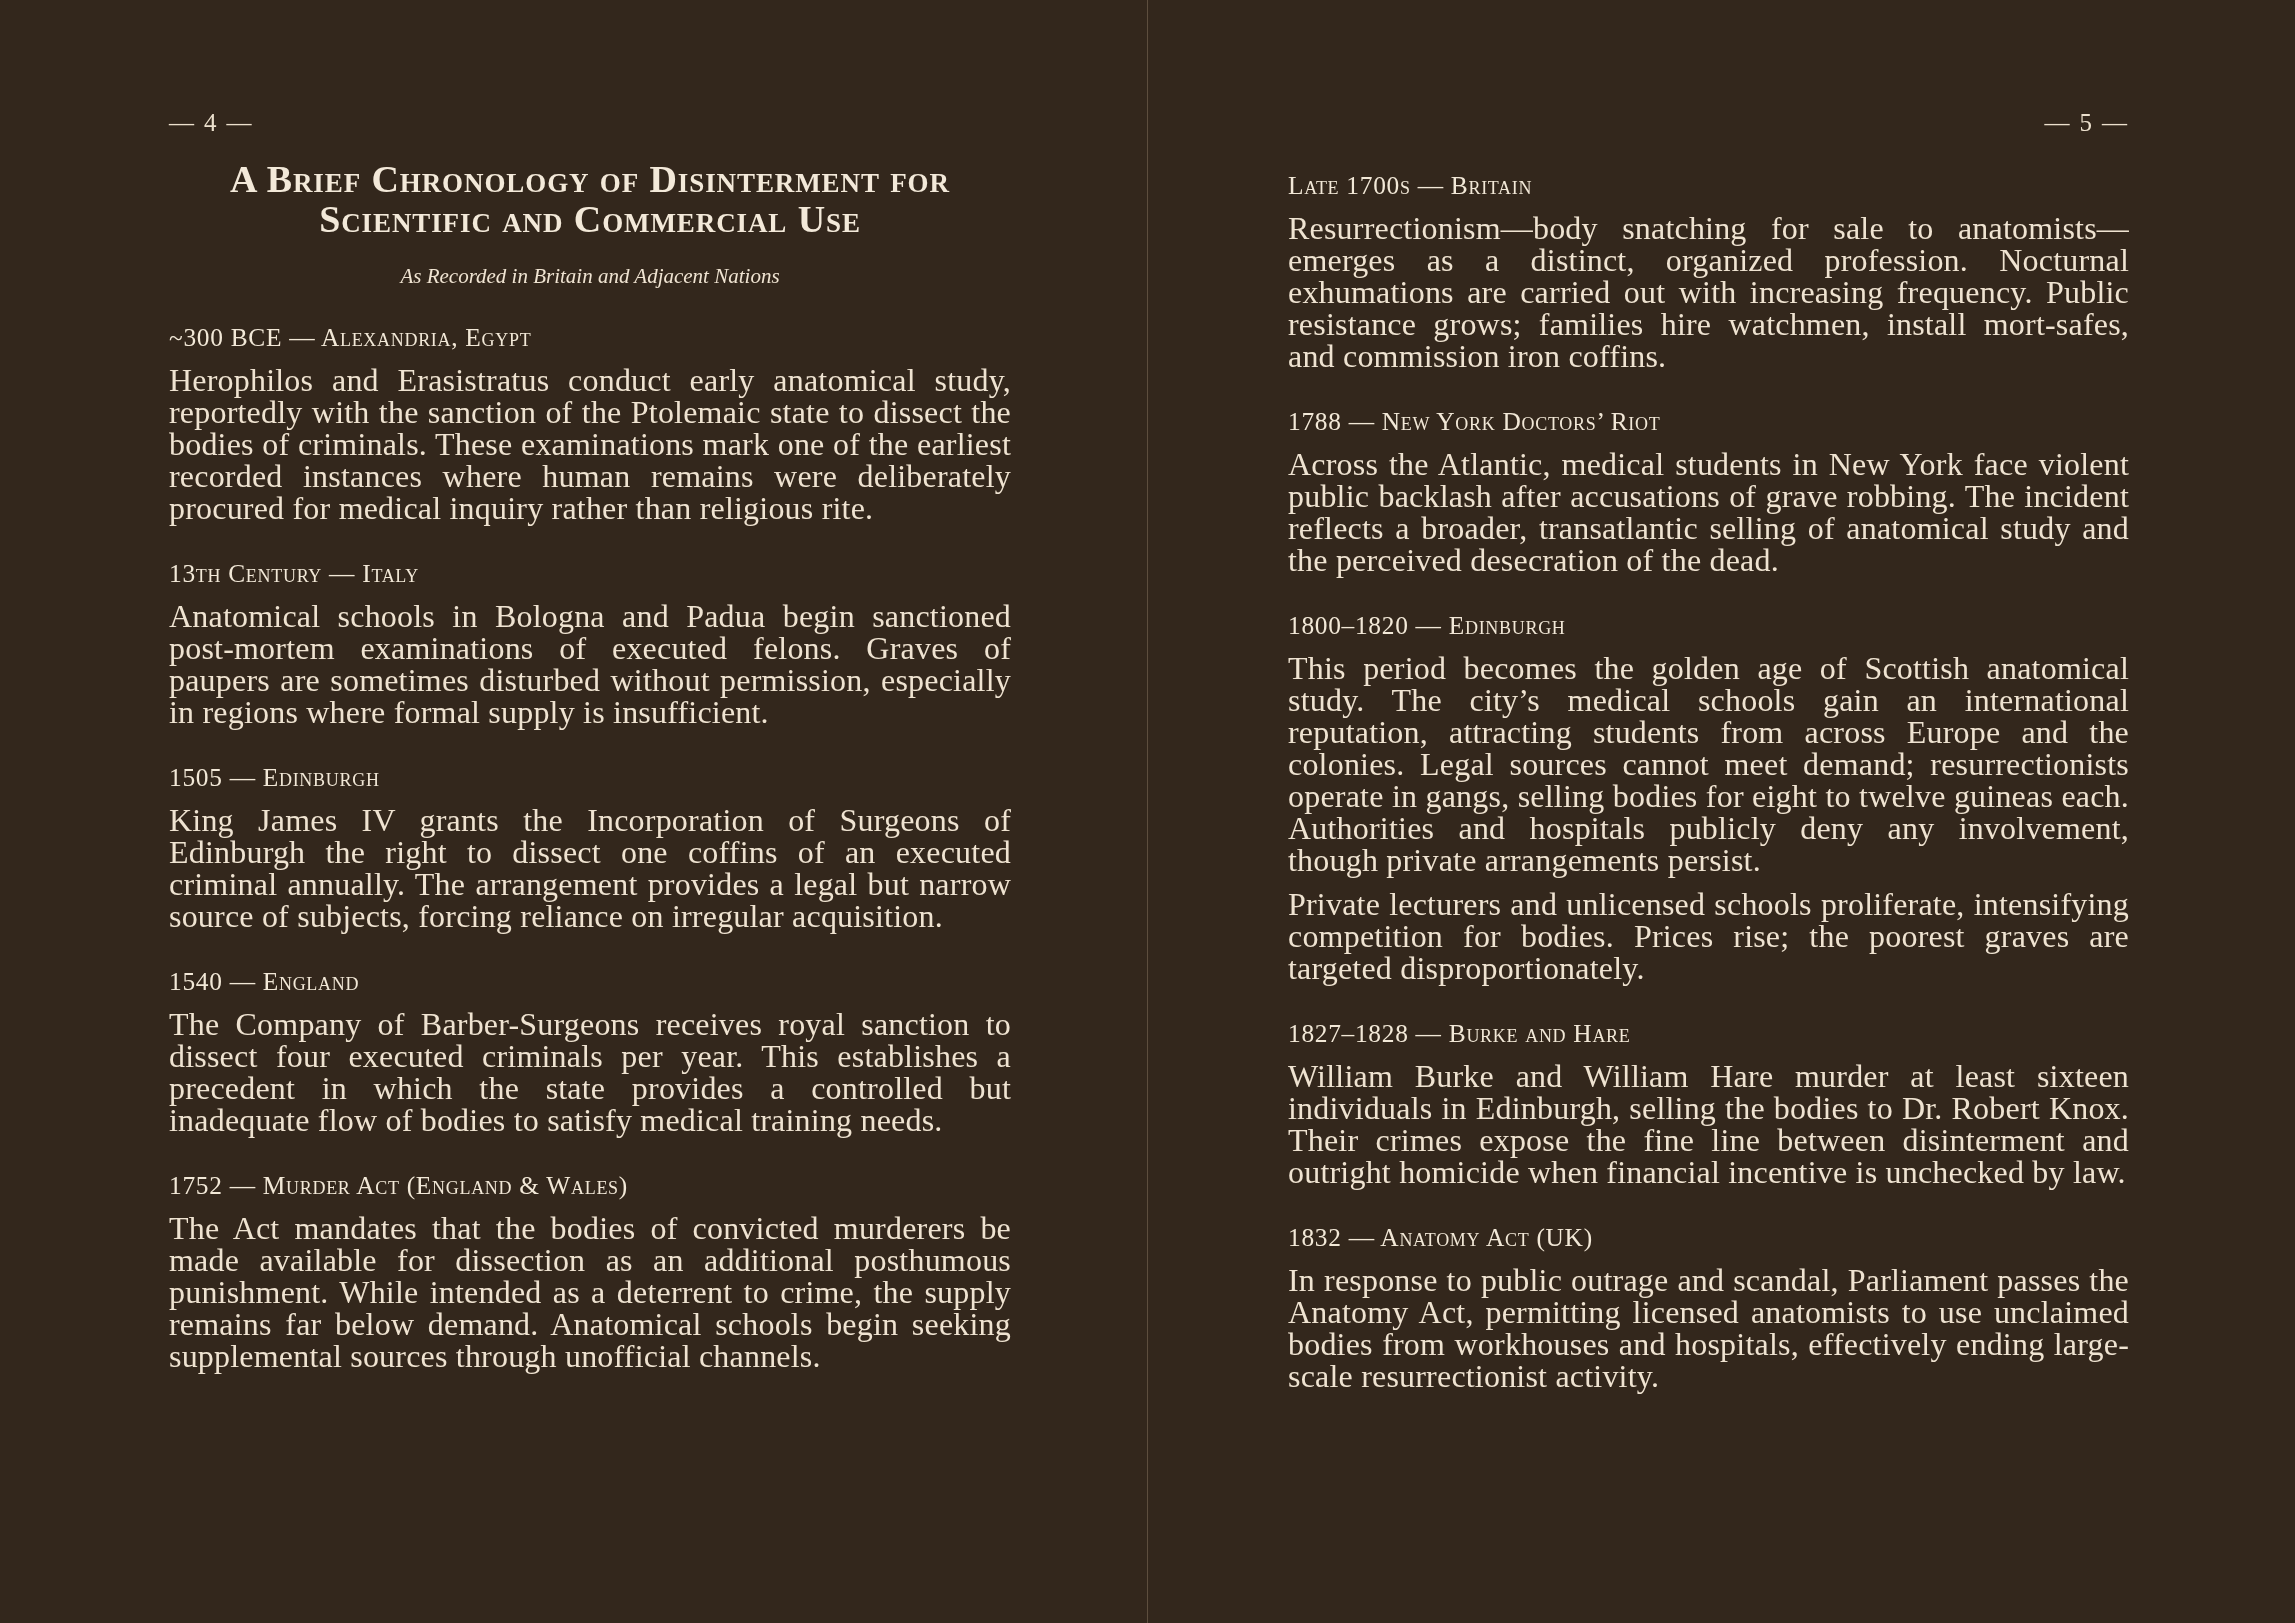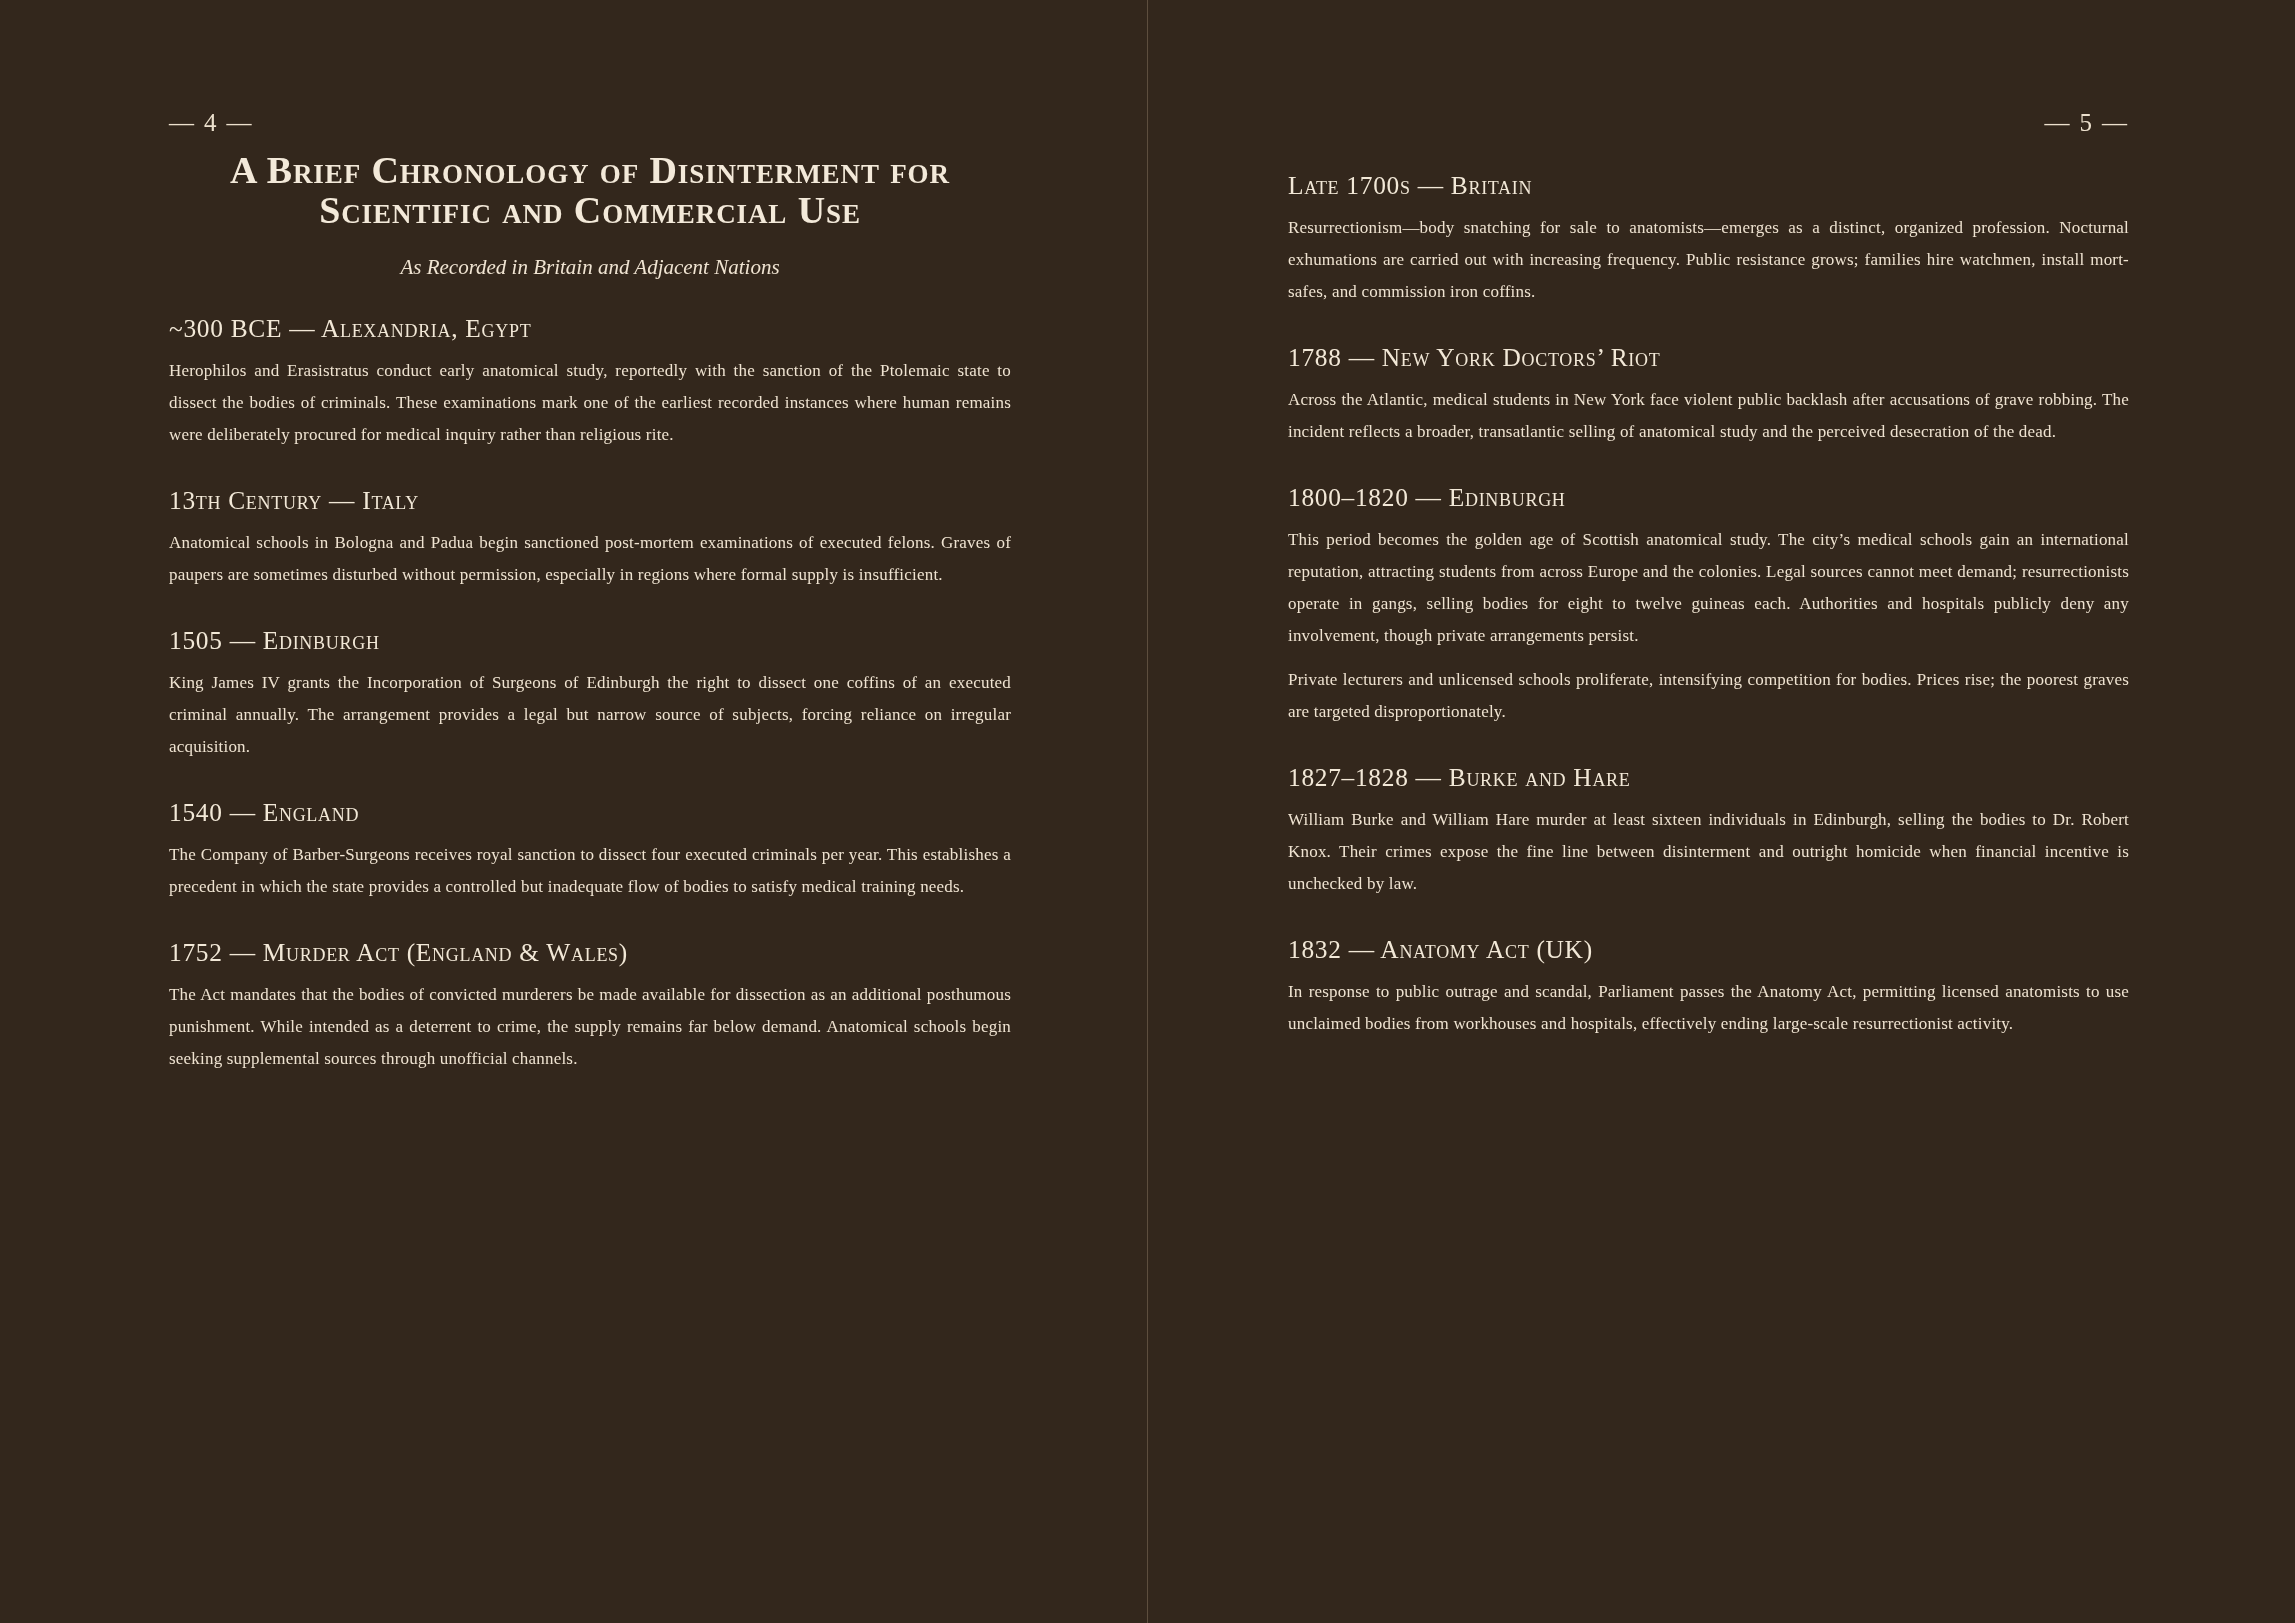--- a/index.html
+++ b/index.html
@@ -22,21 +22,21 @@
 
   .page-number {
     margin-top: 110px;
     font-size: 25px; line-height: 26px;
     letter-spacing: 1.9px;
     color: #ece0cd;
   }
   .page-col.right .page-number { text-align: right; }
 
   .book-title {
-    margin-top: 14px;
+    margin-top: 23px;
     text-align: center;
     font-variant: small-caps;
     font-size: 38px; line-height: 40px;
     letter-spacing: 0.9px;
     color: #f3e9d9;
   }
   .book-title .t-line { white-space: nowrap; }
 
   .book-subtitle {
     margin: 18.5px 0 14px 0;
@@ -51,21 +51,21 @@
     font-variant: small-caps;
     font-weight: normal;
     font-size: 25.4px; line-height: 29px;
     letter-spacing: 0.7px;
     color: #f2e8d7;
   }
   .entry.first .entry-heading { }
 
   .entry-body {
     margin: 12px 0 0 0;
-    font-size: 17px; line-height: 32px;
+    font-size: 32px; line-height: 32px;
     letter-spacing: 0.2px;
     text-align: justify;
     color: #efe3d1;
   }
 </style>
 </head>
 <body>
 
 <div class="gutter-line"></div>
 

